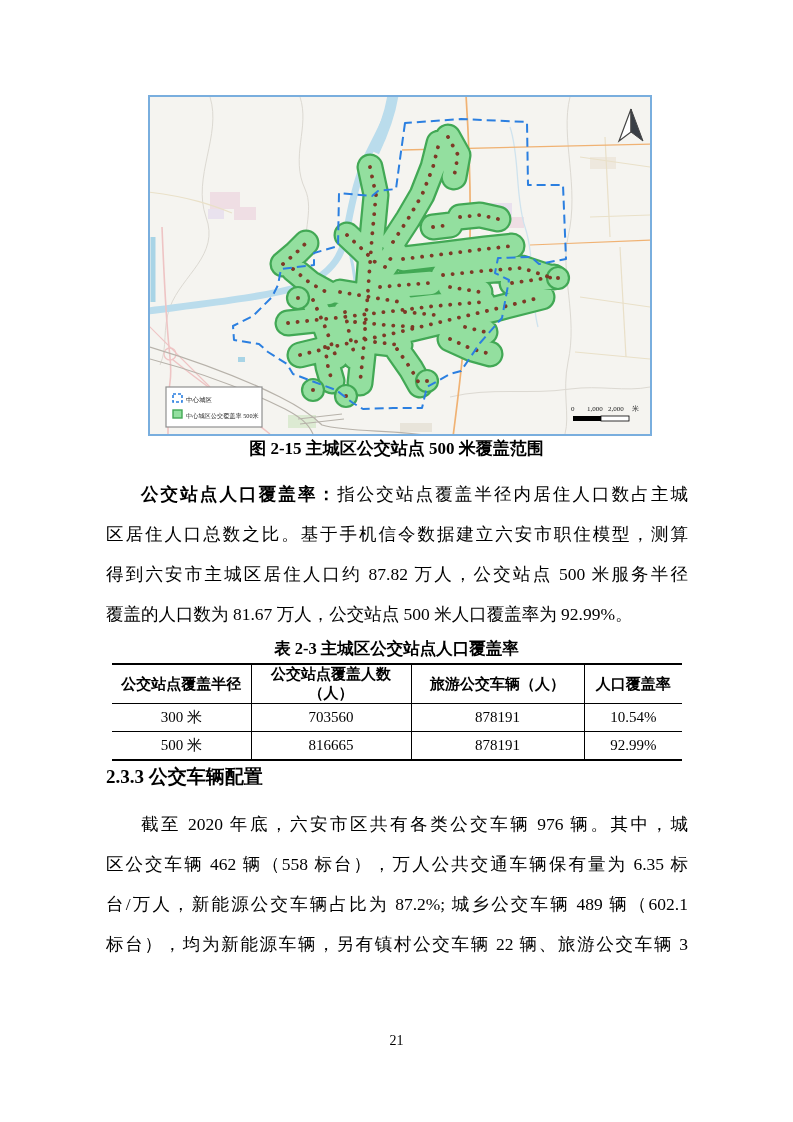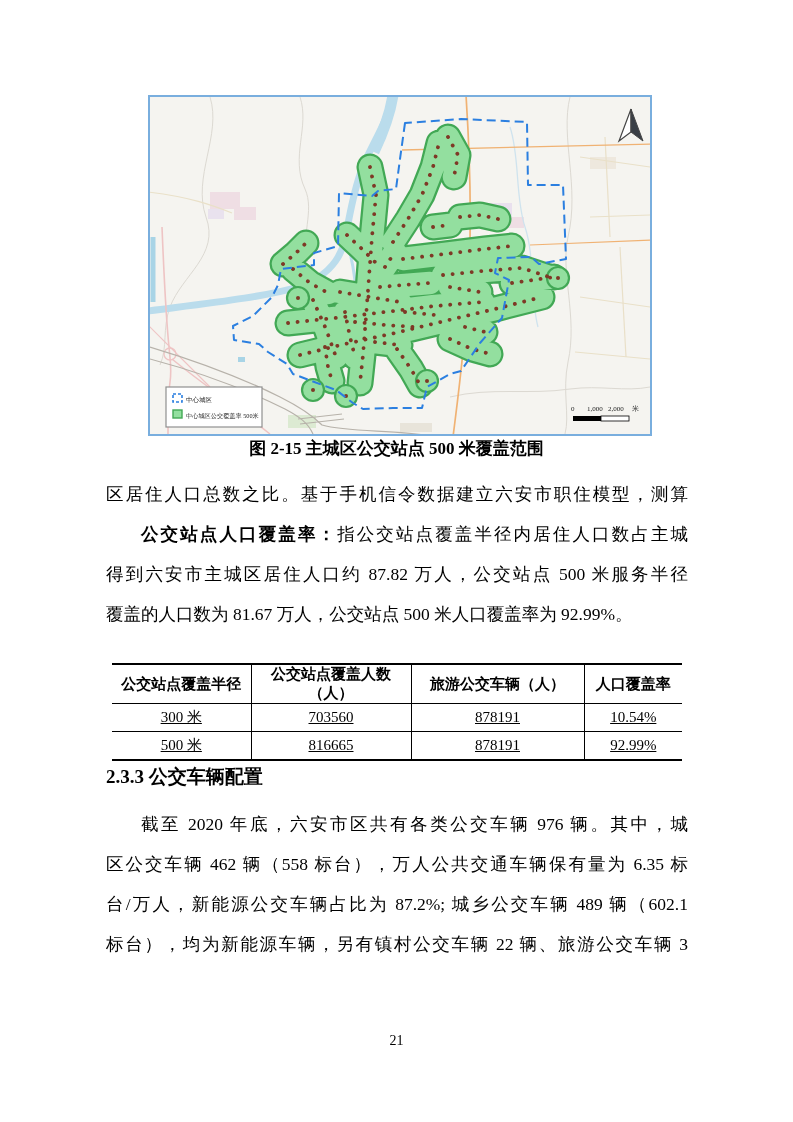--- a/index.html
+++ b/index.html
@@ -37,21 +37,21 @@
   table.data-table {
     position:absolute; left:112px; top:663px; width:570px;
     border-collapse:collapse; table-layout:fixed;
     border-top:2.6px solid #000; border-bottom:2.6px solid #000;
     font-size:15px; text-align:center;
   }
   table.data-table th {
     font-weight:bold; height:30px; padding:0 2px;
     border-bottom:1.4px solid #000;
   }
-  table.data-table td { height:27px; padding:0 2px; font-weight:normal;text-decoration:underline; }
+  table.data-table td { height:27px; padding:0 2px; font-weight:normal; }
   table.data-table tr.mid td { border-bottom:1px solid #000; }
   table.data-table th:not(:last-child),
   table.data-table td:not(:last-child) { border-right:1px solid #000; }
   
   .sec-heading {
     position:absolute; left:106px; top:763px; font-size:19px;
     font-weight:bold; line-height:28px;
     font-family:"Liberation Serif","DejaVu Serif",serif;
   }
   .page-num {
@@ -202,26 +202,27 @@
         <text x="482" y="314">米</text>
         <rect x="423" y="319" width="28" height="5" fill="#000"></rect>
         <rect x="451" y="319" width="28" height="5" fill="#fff" stroke="#000" stroke-width="0.8"></rect>
       </g>
     </svg>
   </div>
 
   <div class="fig-caption">图 2-15  主城区公交站点 500 米覆盖范围</div>
 
   <div class="para para1">
+    <div class="jline indent"><span class="lead-bold">公交站点人口覆盖率：</span><span>指公交站点覆盖半径内居住人口数占主城</span></div>
     <div class="jline">区居住人口总数之比。基于手机信令数据建立六安市职住模型，测算</div>
-    <div class="jline indent"><span class="lead-bold">公交站点人口覆盖率：</span><span>指公交站点覆盖半径内居住人口数占主城</span></div>
     <div class="jline">得到六安市主城区居住人口约 87.82 万人，公交站点 500 米服务半径</div>
     <div class="jline last">覆盖的人口数为 81.67 万人，公交站点 500 米人口覆盖率为 92.99%。</div>
   </div>
 
+  <div class="tbl-title">表 2-3  主城区公交站点人口覆盖率</div>
   <table class="data-table">
     <colgroup>
       <col style="width:139px">
         <col style="width:160px">
         <col style="width:173px">
         <col style="width:98px">
     </colgroup>
     <tbody>
         <tr>
       <th>公交站点覆盖半径</th>

